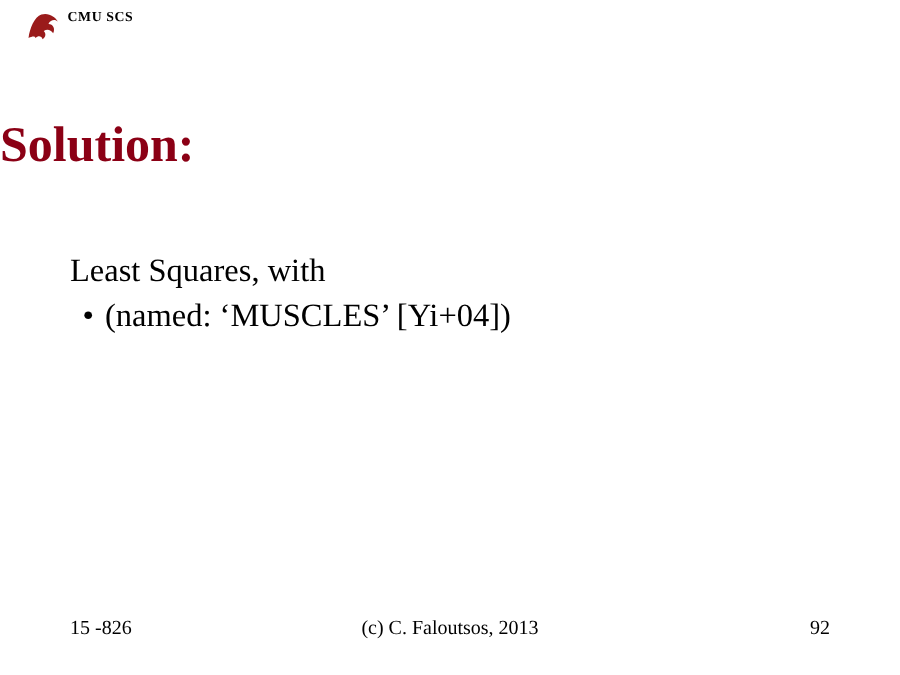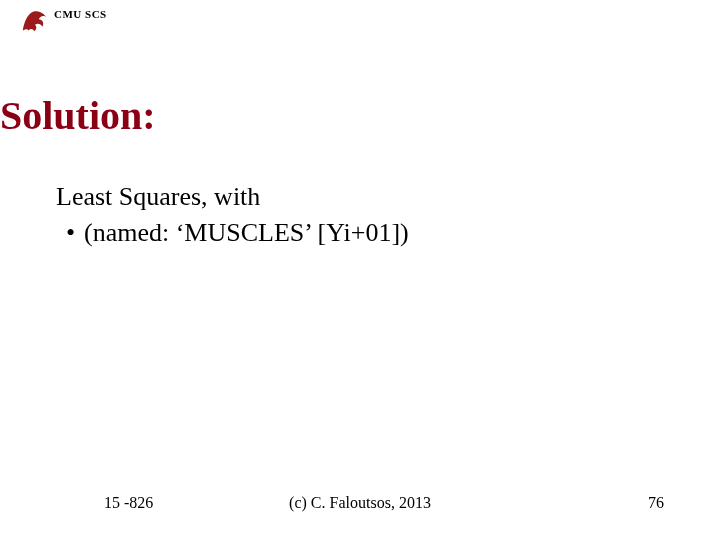--- a/index.html
+++ b/index.html
@@ -46,20 +46,21 @@
   .body {
     position: absolute;
     top: 180px;
     left: 56px;
     right: 56px;
     font-size: 26px;
     line-height: 1.3;
   }
   .body .lead {
     margin-bottom: 2px;
+    margin-top: 20px;
   }
   .body ul {
     list-style: none;
     padding: 0;
     margin: 0;
   }
   .body li {
     padding-left: 28px;
     text-indent: -18px;
     margin-bottom: 2px;
@@ -81,41 +82,40 @@
   }
   .footer .center {
     position: absolute;
     left: 0;
     right: 0;
     text-align: center;
   }
   .footer .left, .footer .right {
     position: relative;
     z-index: 1;
-    margin-left: 48px;
   }
 </style>
 </head>
 <body>
 
 <div class="header">
   <span class="logo">
     <svg viewBox="0 0 32 32" width="30" height="30">
       <path d="M3 26 C4 18 8 8 14 6 C20 4 26 8 28 12 C26 10 22 10 20 14 C24 14 26 18 24 22 C22 19 19 18 16 20 C18 22 18 25 15 27 C14 24 11 24 9 26 C8 24 6 25 3 26 Z" fill="#9a1b1b"></path>
     </svg>
   </span>
   <span class="header-label">CMU SCS</span>
 </div>
 
 <div class="title">Solution:</div>
 
 <div class="body">
   <div class="lead">Least Squares, with</div>
   <ul>
-    <li>(named: ‘MUSCLES’ [Yi+01])</li>
+    <li>(named: ‘MUSCLES’ [Yi+04])</li>
   </ul>
 </div>
 
 <div class="footer">
   <span class="left">15 -826</span>
   <span class="center">(c) C. Faloutsos, 2013</span>
-  <span class="right">76</span>
+  <span class="right">92</span>
 </div>
 
 </body></html>

